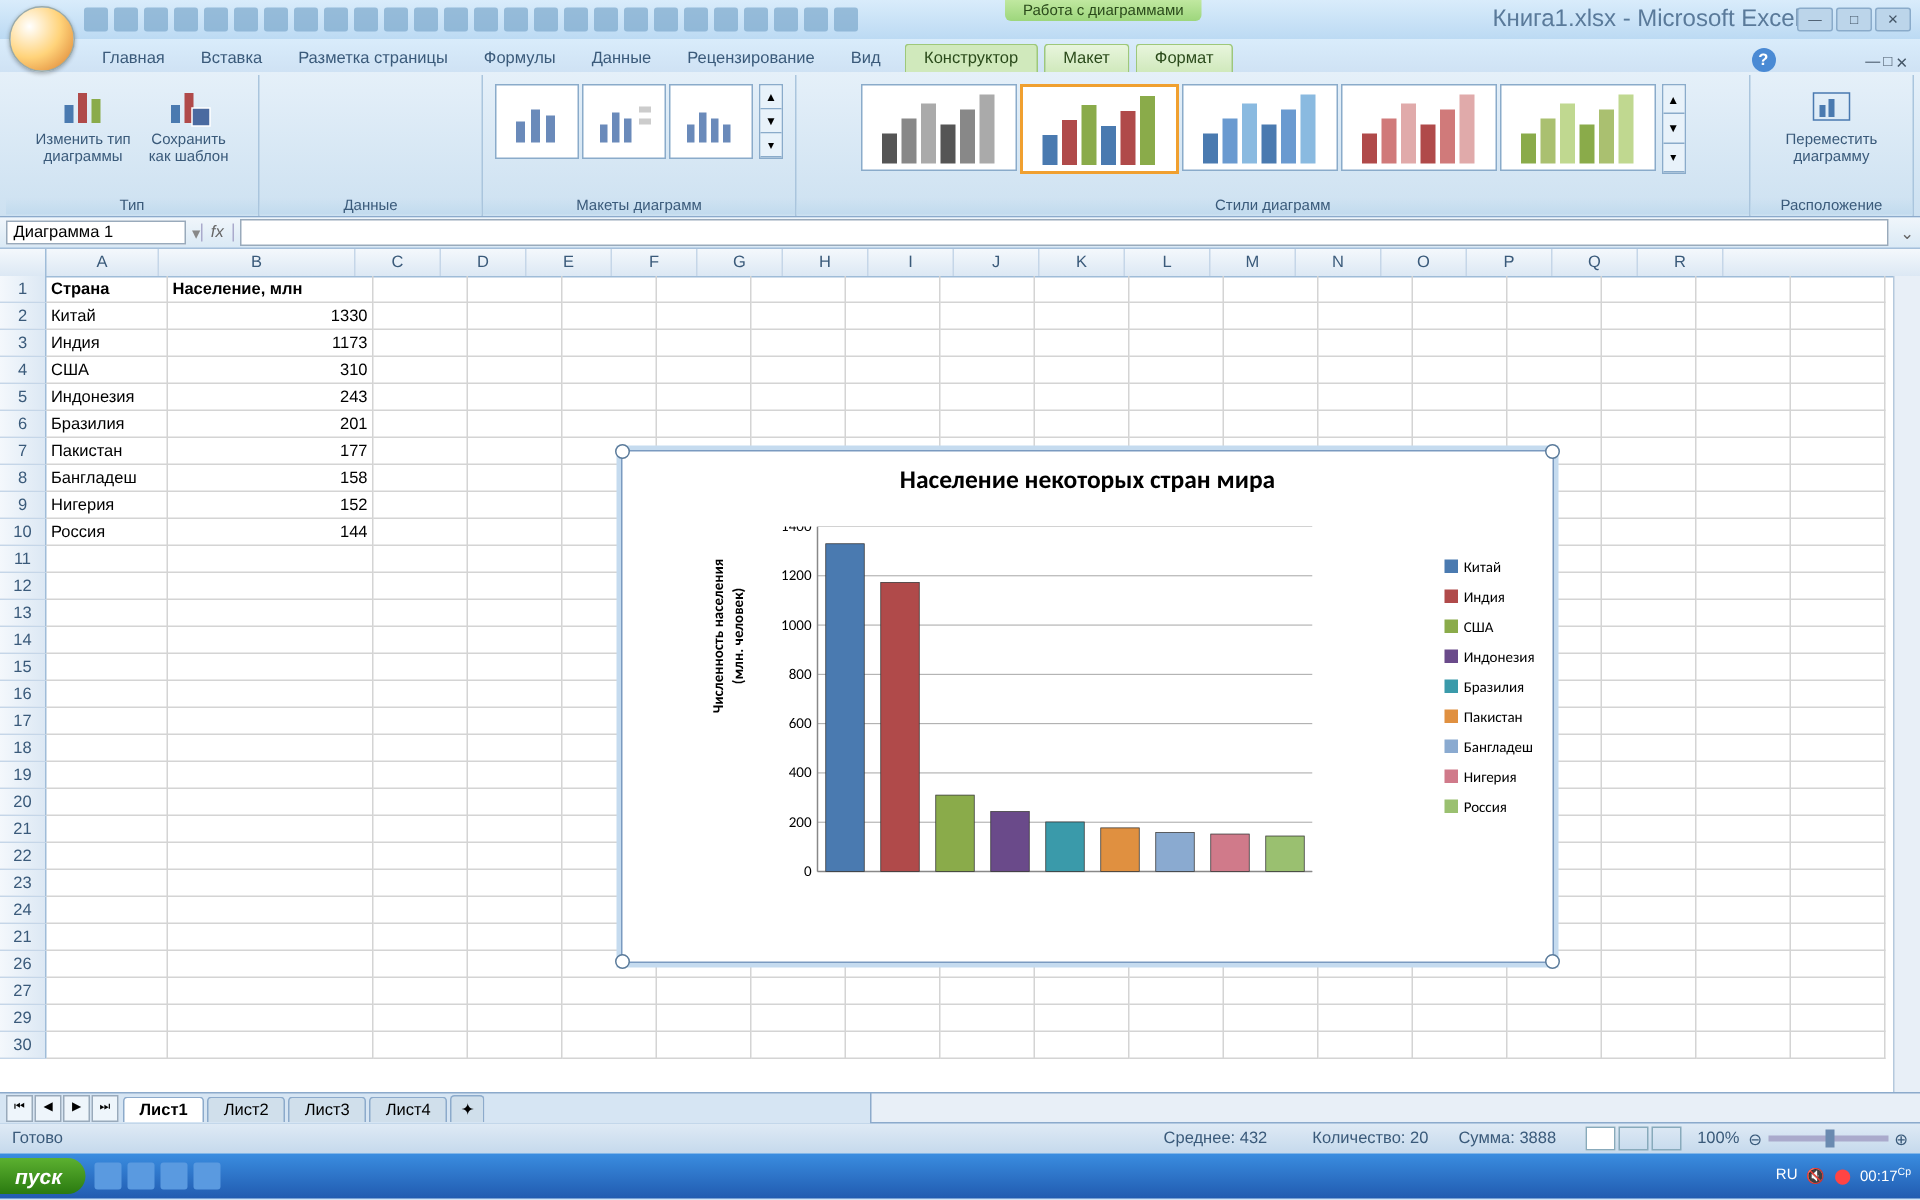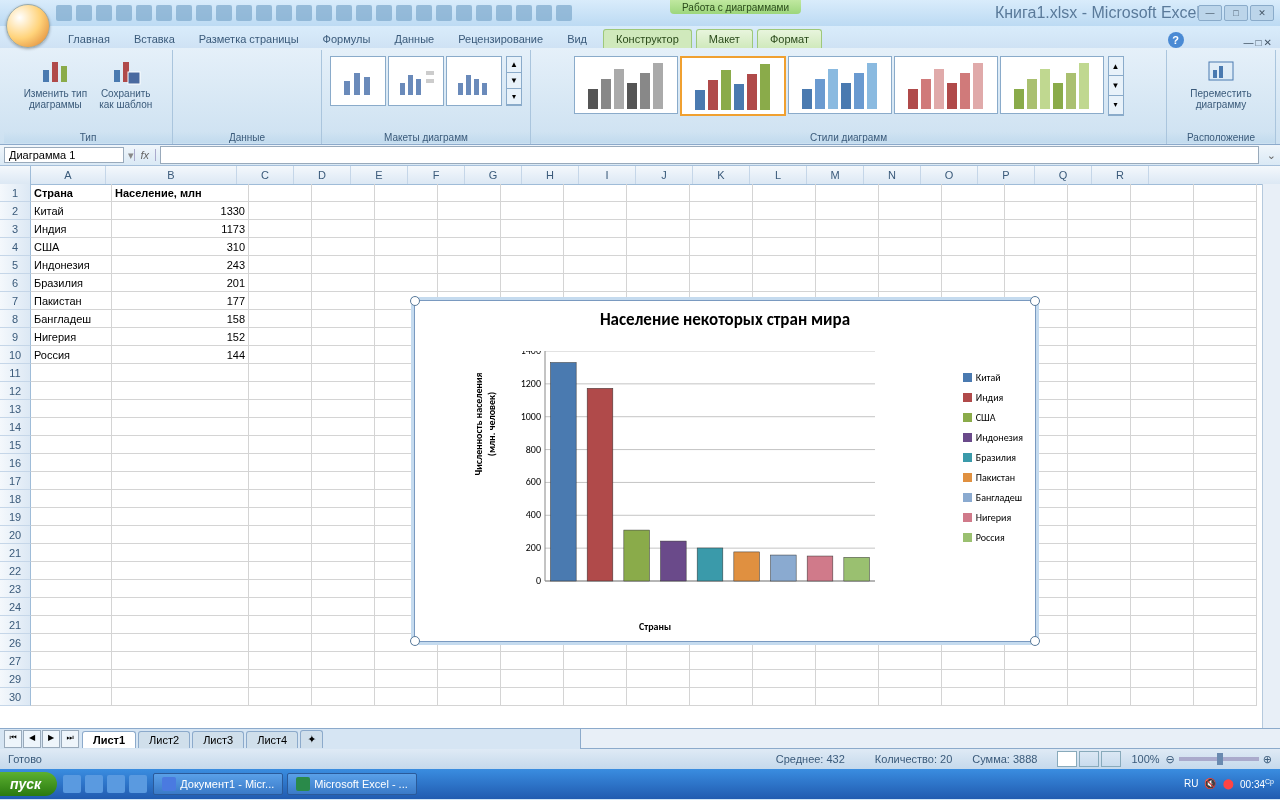--- a/index.html
+++ b/index.html
@@ -975,21 +975,20 @@
         </div>
         <div class="legend-item">
           <span class="legend-sw" style="background:#d07a8a"></span>
           <span>Нигерия</span>
         </div>
         <div class="legend-item">
           <span class="legend-sw" style="background:#9ac070"></span>
           <span>Россия</span>
         </div>
       </div>
-    <div class="xaxis-label">Страны</div>
   </div>
 </div>
 
 <div class="hscroll-area">
   <div class="sheet-tabs" style="flex:0 0 45%">
     <div class="nav-btn">⏮</div>
     <div class="nav-btn">◀</div>
     <div class="nav-btn">▶</div>
     <div class="nav-btn">⏭</div>
     <div id="sheet-tabs-inner" style="display:flex">
@@ -1021,23 +1020,19 @@
   <span>⊕</span>
 </div>
 
 <div class="taskbar">
   <div class="start"><span>пуск</span></div>
   <div style="width:4px"></div>
   <span style="width:18px;height:18px;background:#5a9ae0;margin:0 2px;border-radius:2px"></span>
   <span style="width:18px;height:18px;background:#5a9ae0;margin:0 2px;border-radius:2px"></span>
   <span style="width:18px;height:18px;background:#5a9ae0;margin:0 2px;border-radius:2px"></span>
   <span style="width:18px;height:18px;background:#5a9ae0;margin:0 2px;border-radius:2px"></span>
-  <div id="tb-items" style="display:flex">
-      <div class="tb-item"><span style="width:14px;height:14px;background:#4a7ae0;border-radius:2px"></span>Документ1 - Micr...</div>
-      <div class="tb-item"><span style="width:14px;height:14px;background:#2a8a4a;border-radius:2px"></span>Microsoft Excel - ...</div>
-    </div>
   <div class="tray">
     <span>RU</span>
     <span>🔇</span>
     <span style="color:#f44">⬤</span>
-    <span><span>00:34</span><sup style="font-size:7px">Ср</sup></span>
+    <span><span>00:17</span><sup style="font-size:7px">Ср</sup></span>
   </div>
 </div>
 
 </body></html>

